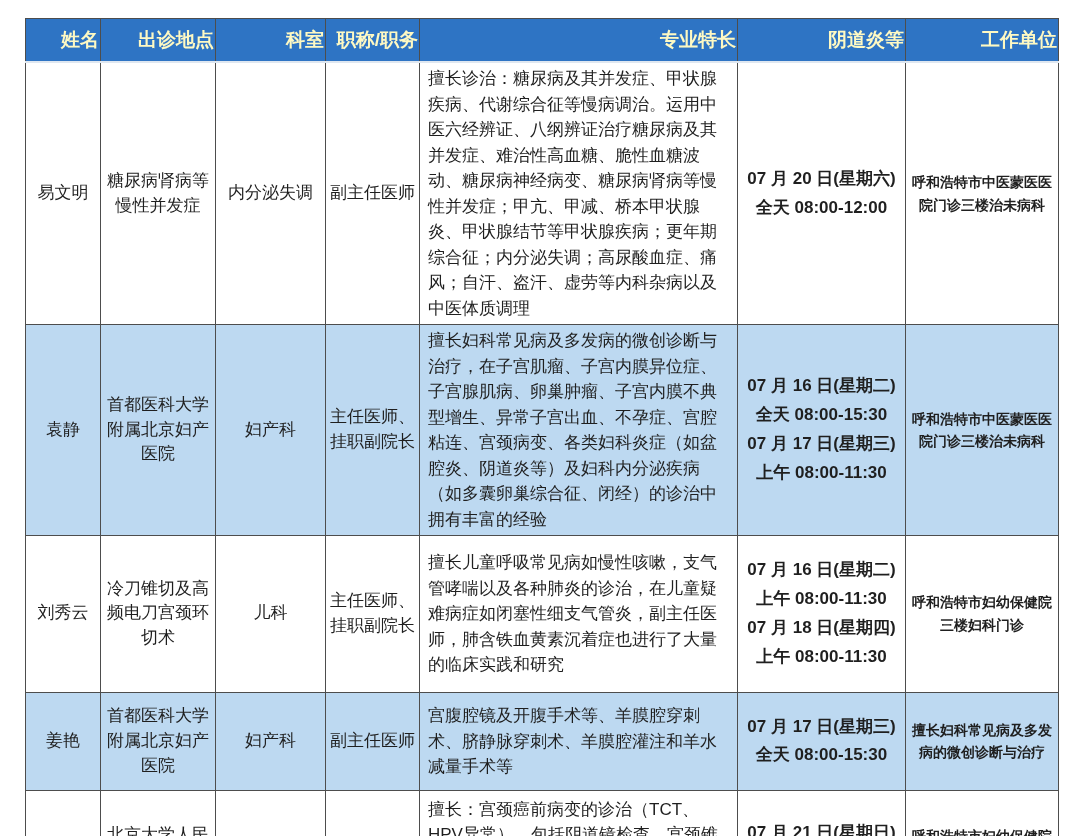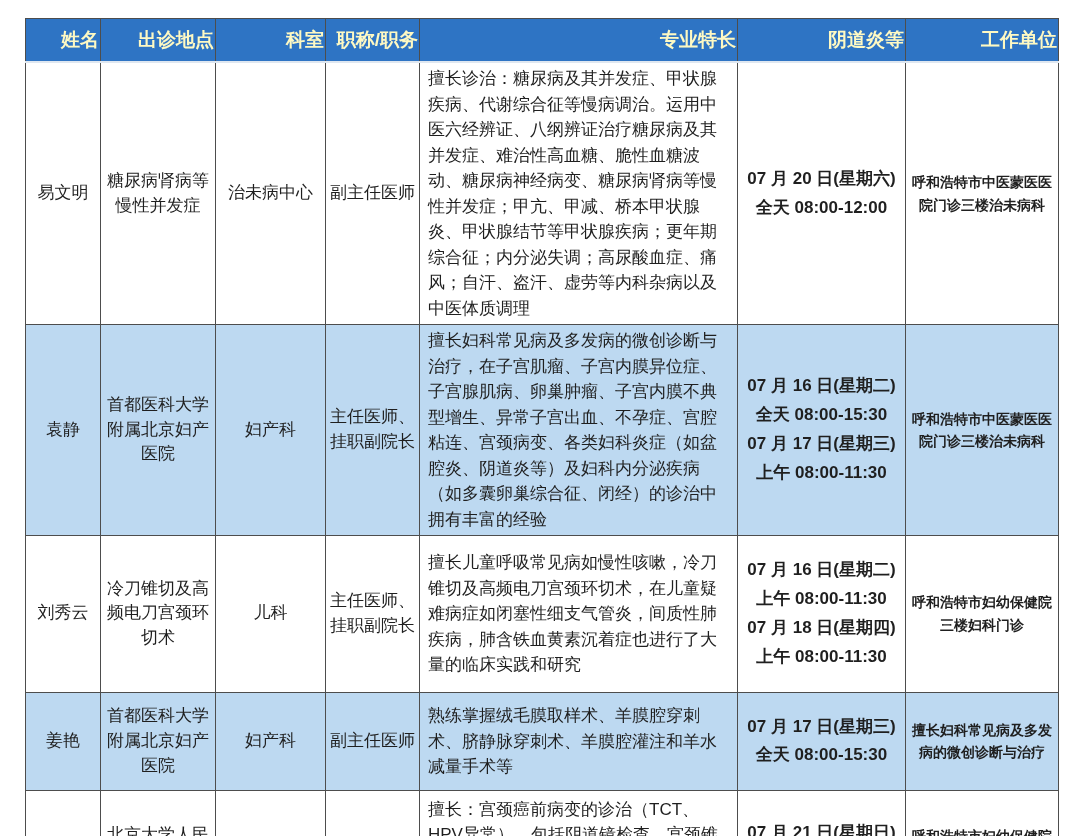--- a/index.html
+++ b/index.html
@@ -98,21 +98,21 @@
         <th>职称/职务</th>
         <th>专业特长</th>
         <th>阴道炎等</th>
         <th>工作单位</th>
       </tr>
     </thead>
     <tbody>
       <tr>
         <td>易文明</td>
         <td>糖尿病肾病等慢性并发症</td>
-        <td>治未病中心</td>
+        <td>内分泌失调</td>
         <td>副主任医师</td>
         <td class="spec">擅长诊治：糖尿病及其并发症、甲状腺疾病、代谢综合征等慢病调治。运用中医六经辨证、八纲辨证治疗糖尿病及其并发症、难治性高血糖、脆性血糖波动、糖尿病神经病变、糖尿病肾病等慢性并发症；甲亢、甲减、桥本甲状腺炎、甲状腺结节等甲状腺疾病；更年期综合征；内分泌失调；高尿酸血症、痛风；自汗、盗汗、虚劳等内科杂病以及中医体质调理</td>
         <td class="time">07 月 20 日(星期六)
 全天 08:00-12:00</td>
         <td class="loc">呼和浩特市中医蒙医医院门诊三楼治未病科</td>
       </tr>
       <tr>
         <td>袁静</td>
         <td>首都医科大学附属北京妇产医院</td>
         <td>妇产科</td>
@@ -122,33 +122,33 @@
 全天 08:00-15:30
 07 月 17 日(星期三)
 上午 08:00-11:30</td>
         <td class="loc">呼和浩特市中医蒙医医院门诊三楼治未病科</td>
       </tr>
       <tr>
         <td>刘秀云</td>
         <td>冷刀锥切及高频电刀宫颈环切术</td>
         <td>儿科</td>
         <td>主任医师、挂职副院长</td>
-        <td class="spec">擅长儿童呼吸常见病如慢性咳嗽，冷刀锥切及高频电刀宫颈环切术，在儿童疑难病症如闭塞性细支气管炎，间质性肺疾病，肺含铁血黄素沉着症也进行了大量的临床实践和研究</td>
+        <td class="spec">擅长儿童呼吸常见病如慢性咳嗽，支气管哮喘以及各种肺炎的诊治，在儿童疑难病症如闭塞性细支气管炎，副主任医师，肺含铁血黄素沉着症也进行了大量的临床实践和研究</td>
         <td class="time">07 月 16 日(星期二)
 上午 08:00-11:30
 07 月 18 日(星期四)
 上午 08:00-11:30</td>
         <td class="loc">呼和浩特市妇幼保健院三楼妇科门诊</td>
       </tr>
       <tr>
         <td>姜艳</td>
         <td>首都医科大学附属北京妇产医院</td>
         <td>妇产科</td>
         <td>副主任医师</td>
-        <td class="spec">熟练掌握绒毛膜取样术、羊膜腔穿刺术、脐静脉穿刺术、羊膜腔灌注和羊水减量手术等</td>
+        <td class="spec">宫腹腔镜及开腹手术等、羊膜腔穿刺术、脐静脉穿刺术、羊膜腔灌注和羊水减量手术等</td>
         <td class="time">07 月 17 日(星期三)
 全天 08:00-15:30</td>
         <td class="loc">擅长妇科常见病及多发病的微创诊断与治疗</td>
       </tr>
       <tr>
         <td>赵超</td>
         <td>北京大学人民医院</td>
         <td>妇产科</td>
         <td>主任医师</td>
         <td class="spec">擅长：宫颈癌前病变的诊治（TCT、HPV异常），包括阴道镜检查、宫颈锥切术（冷刀锥切及高频电刀宫颈环切术[LEEP]）、宫腹腔镜及开腹手术等</td>

